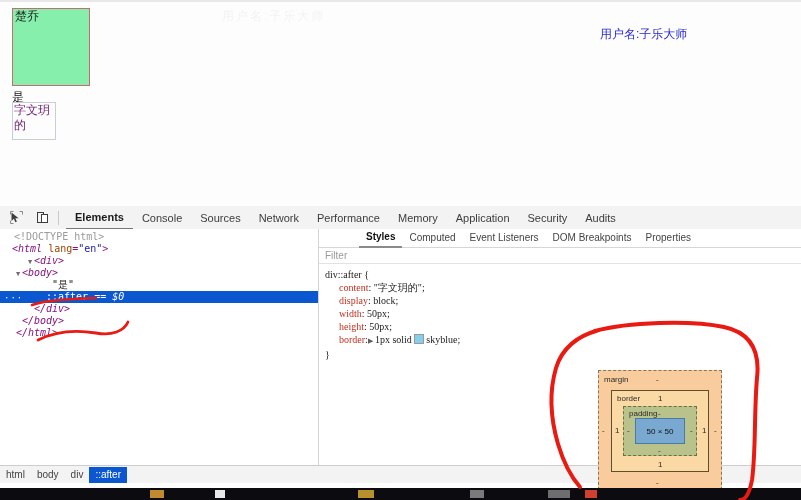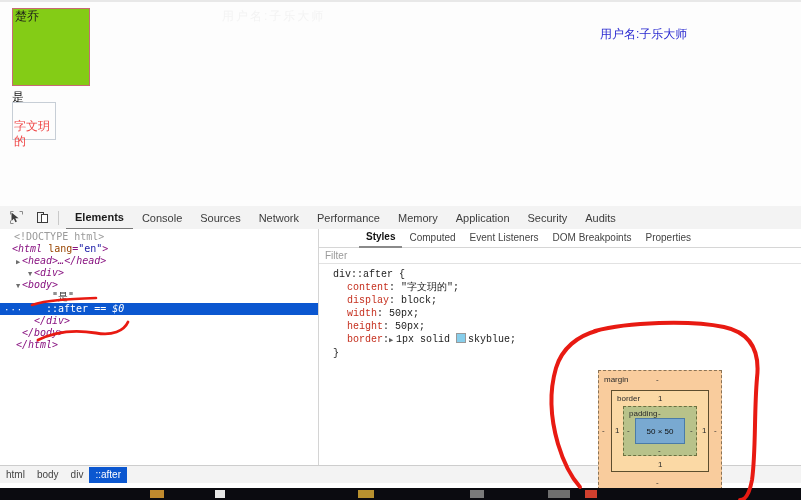--- a/index.html
+++ b/index.html
@@ -21,37 +21,37 @@
   .page-topline{
     position:absolute;left:0;top:0;width:801px;height:2px;background:#e8e8e8;
   }
   .watermark{
     position:absolute;left:222px;top:8px;
     font-size:12px;color:#f3f3f3;letter-spacing:2px;
     white-space:nowrap;user-select:none;
   }
   .before-box{
     position:absolute;left:12px;top:8px;width:78px;height:78px;
-    background:#84cc16;
+    background:#86efac;
     border:1px solid #c86a74;
     box-sizing:border-box;
     font-size:12px;color:#1a1a1a;
     padding:1px 2px;
     line-height:13px;
   }
   .mid-text{
     position:absolute;left:12px;top:90px;
     font-size:12px;color:#111;line-height:14px;
   }
   .after-box{
     position:absolute;left:12px;top:102px;width:44px;height:38px;
     border:1px solid #c7ced6;
     box-sizing:border-box;
-    font-size:12px;color:#ef4444;
-    line-height:15px;padding:16px 1px;
+    font-size:12px;color:#701a75;
+    line-height:15px;padding:0 1px;
   }
   .username{
     position:absolute;left:600px;top:26px;
     font-size:12px;color:#2a2ad0;white-space:nowrap;
   }
 
   
   .devtools{
     position:absolute;left:0;top:206px;width:801px;height:282px;
     background:#ffffff;
@@ -138,23 +138,23 @@
   }
   .styles-tab.active{
     color:#111;border-bottom:2px solid #8a8a8a;font-weight:bold;margin-left:40px;
   }
   .filter-bar{
     height:16px;border-bottom:1px solid #e2e2e2;
     font-size:10px;color:#9a9a9a;
     padding:2px 0 0 6px;box-sizing:border-box;
   }
   .css-block{
-    font-family:Liberation Mono, monospace;
+    font-family:Liberation Serif, serif;
     font-size:10px;line-height:13px;
-    padding:4px 0 0 6px;color:#222;margin-left:8px;
+    padding:4px 0 0 6px;color:#222;
   }
   .sel{color:#222;}
   .prop{color:#c5301f;}
   .pval{color:#1a1a1a;}
   .pval-str{color:#1a1a1a;}
   .prop-indent{padding-left:14px;}
   .tri{
     display:inline-block;width:7px;color:#5f5f5f;font-size:7px;
   }
   .swatch{
@@ -275,23 +275,20 @@
         <div class="dom-tree">
 
           <div class="dom-row" style="padding-left:14px;">
             <span class="doctype">&lt;!DOCTYPE html&gt;</span>
           </div>
 
           <div class="dom-row" style="padding-left:12px;">
             <span class="tag">&lt;html</span><span>&nbsp;</span><span class="attr">lang</span><span class="tag">=</span><span class="val">"en"</span><span class="tag">&gt;</span>
           </div>
 
-          <div class="dom-row" style="padding-left:14px;">
-            <span class="arrow">▶</span><span class="tag">&lt;head&gt;…&lt;/head&gt;</span>
-          </div>
 
           <div class="dom-row" style="padding-left:26px;">
             <span class="arrow">▼</span><span class="tag">&lt;div&gt;</span>
           </div>
 
           <div class="dom-row" style="padding-left:14px;">
             <span class="arrow">▼</span><span class="tag">&lt;body&gt;</span>
           </div>
 
 

